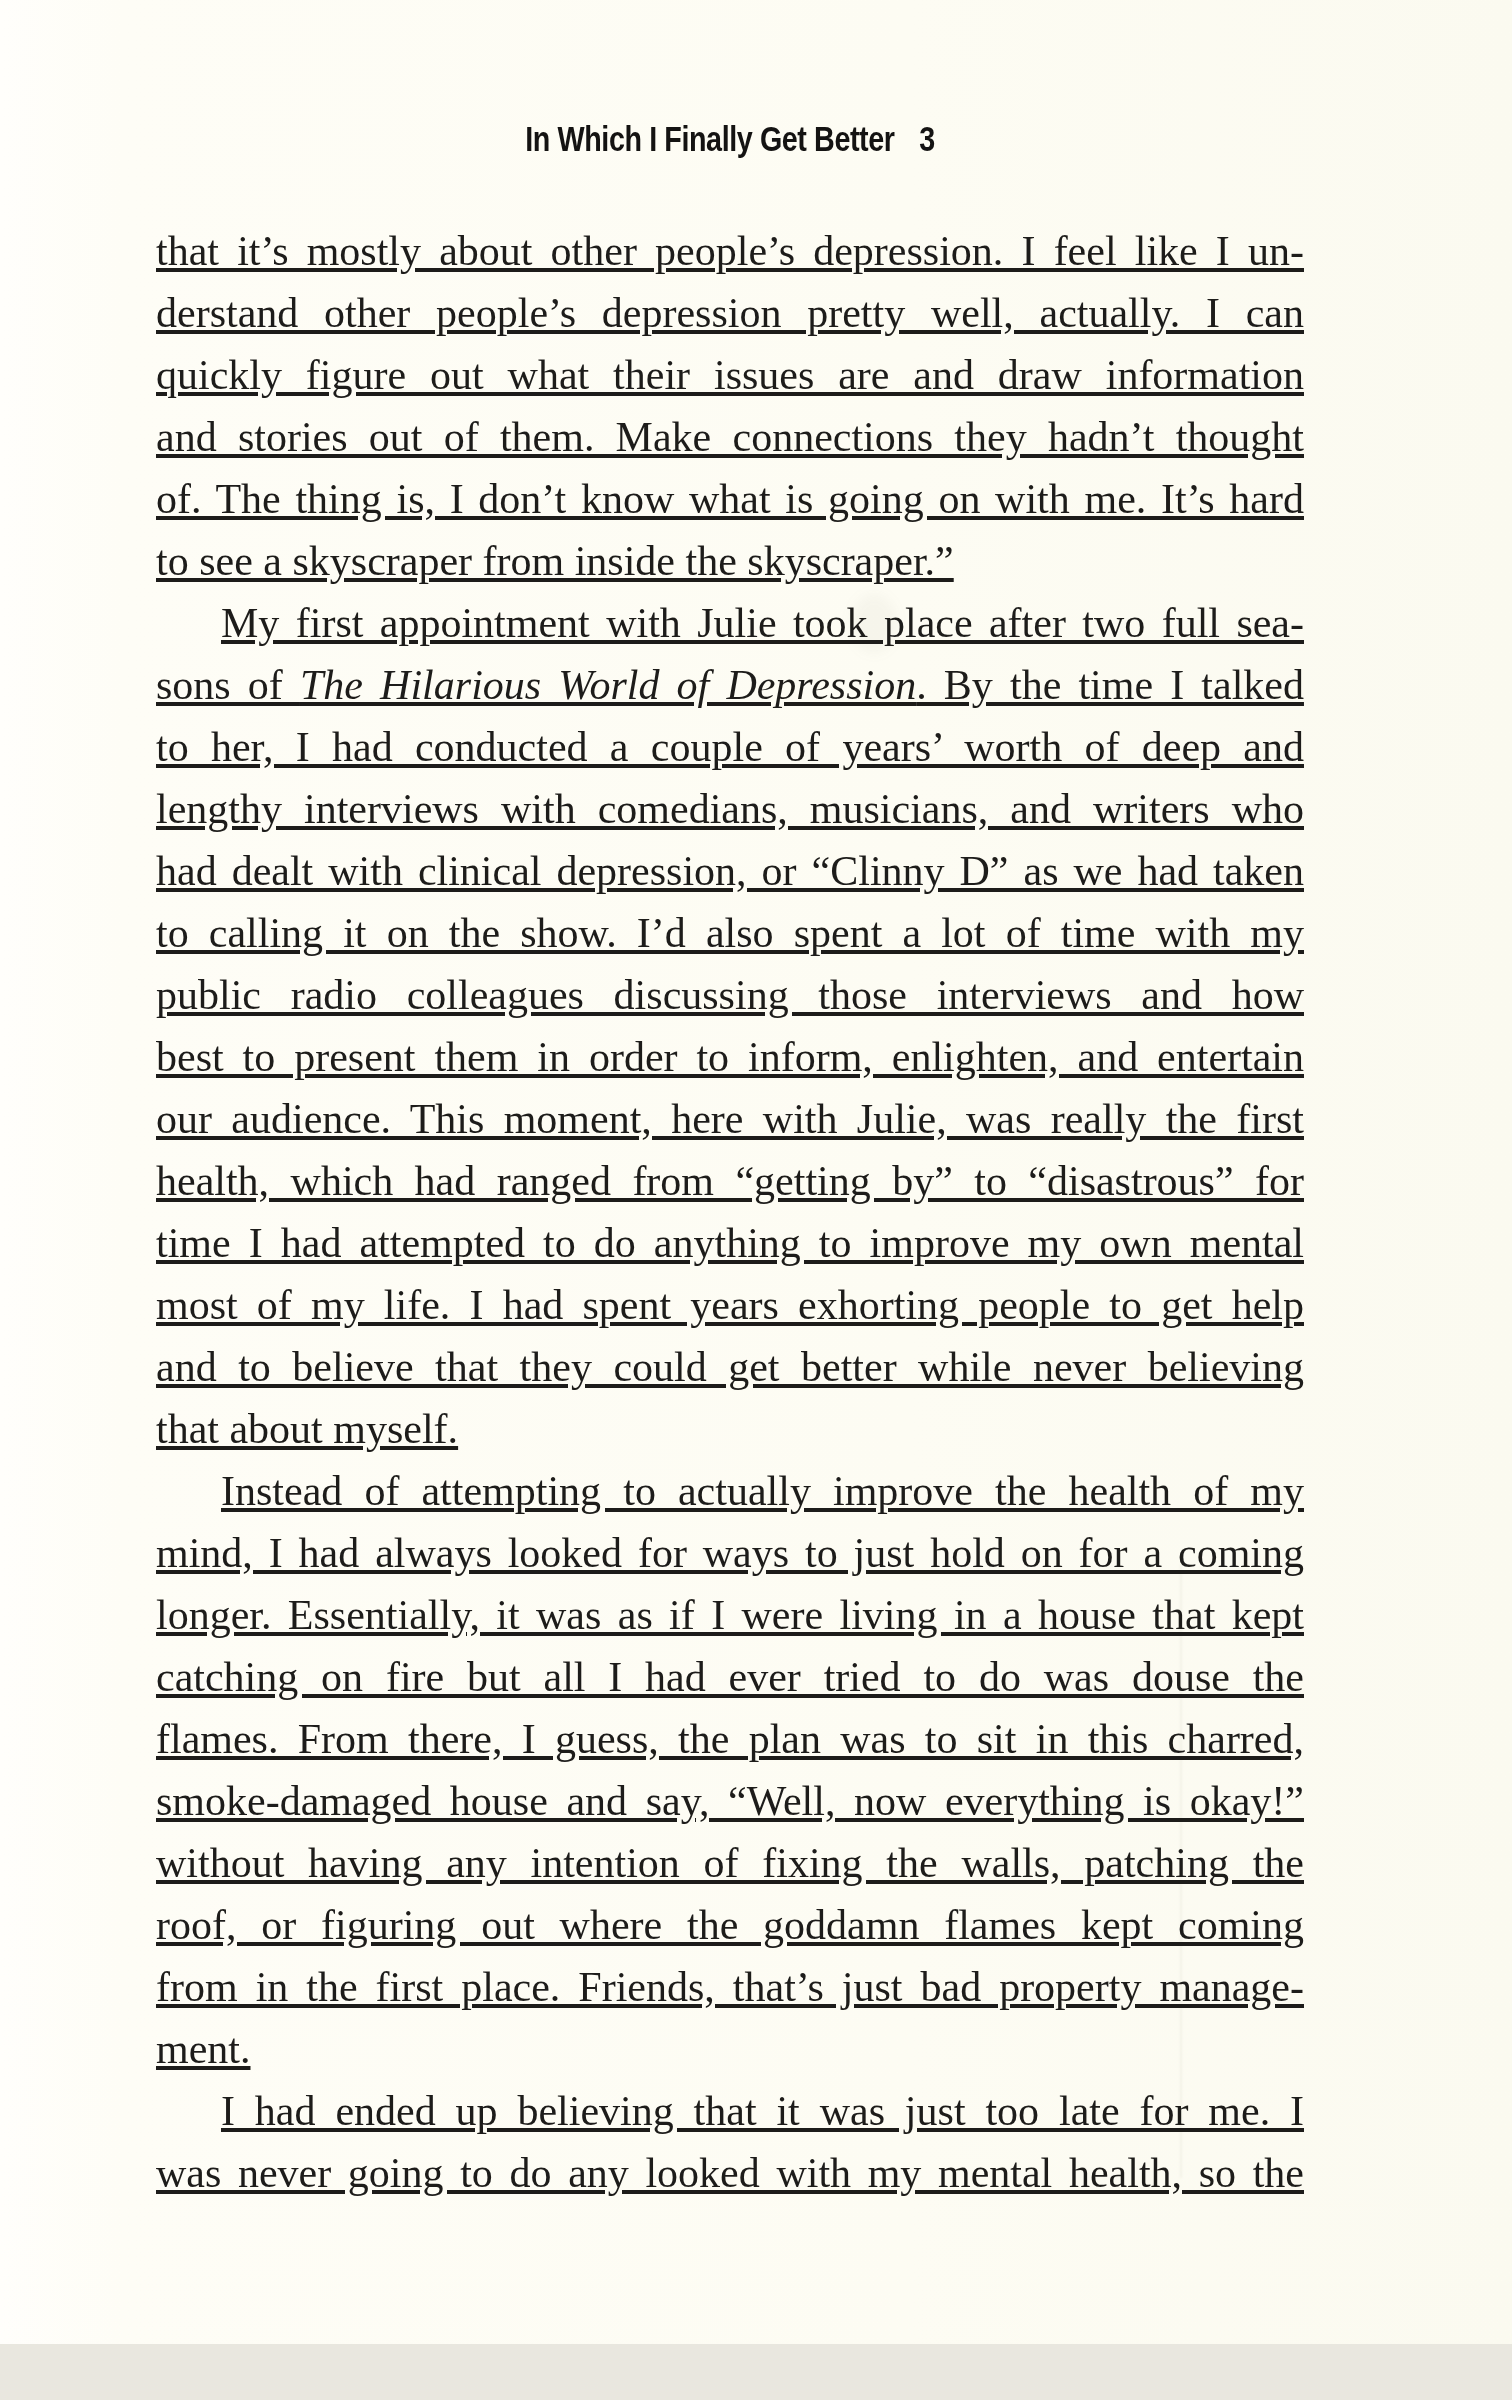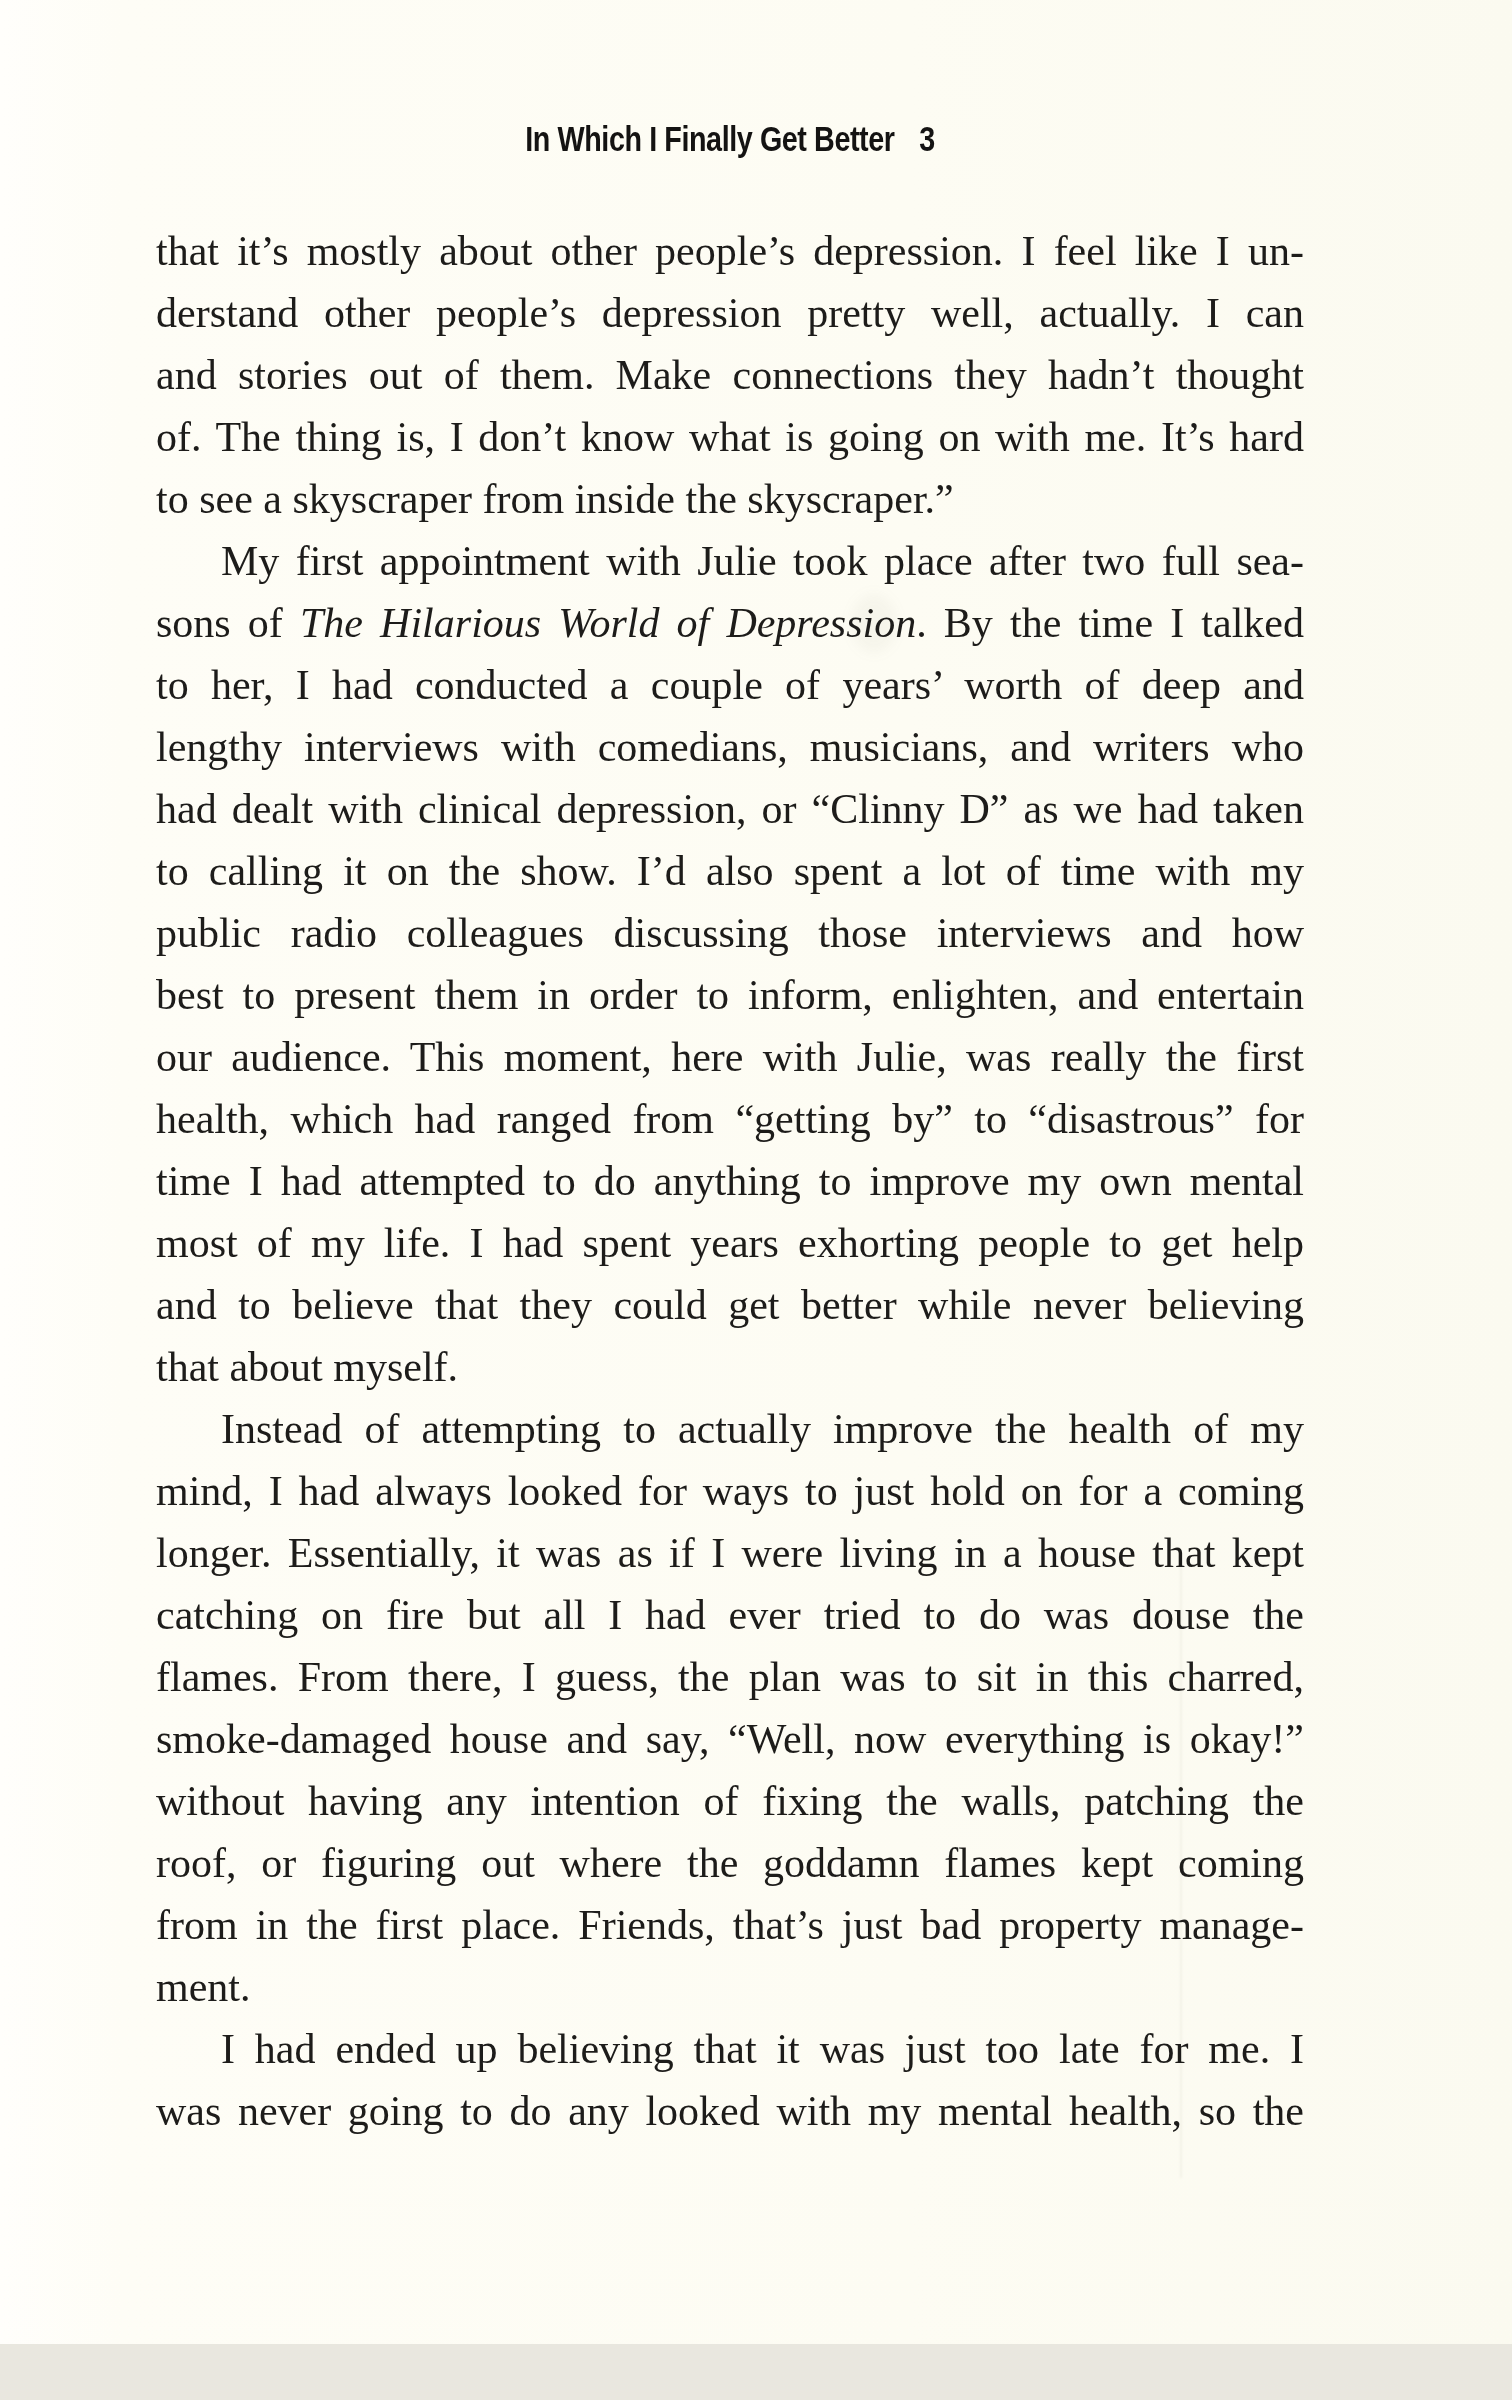--- a/index.html
+++ b/index.html
@@ -57,20 +57,21 @@
     color: #141312;
     white-space: nowrap;
   }
   .text-block {
     position: absolute;
     left: 156px;
     top: 220px;
     width: 1148px;
     font-size: 42px;
     line-height: 62px;
+    text-decoration: underline;
   }
   .paragraph { margin: 0; }
   .line {
     height: 62px;
     overflow: hidden;
     text-align: left;
     white-space: normal;
   }
   .line.just {
     text-align: justify;
@@ -94,20 +95,21 @@
 
   <div class="running-head">
     <span class="rh-title">In Which I Finally Get Better</span>
     <span class="rh-folio">3</span>
   </div>
 
   <div class="text-block">
       <div class="paragraph">
         <div class="line just"><span>that it’s mostly about other people’s depression. I feel like I un-</span></div>
         <div class="line just"><span>derstand other people’s depression pretty well, actually. I can</span></div>
+        <div class="line just"><span>quickly figure out what their issues are and draw information</span></div>
         <div class="line just"><span>and stories out of them. Make connections they hadn’t thought</span></div>
         <div class="line just"><span>of. The thing is, I don’t know what is going on with me. It’s hard</span></div>
         <div class="line"><span>to see a skyscraper from inside the skyscraper.”</span></div>
       </div>
       <div class="paragraph">
         <div class="line just indent"><span>My first appointment with Julie took place after two full sea-</span></div>
         <div class="line just"><span>sons of </span><em>The Hilarious World of Depression</em><span>. By the time I talked</span></div>
         <div class="line just"><span>to her, I had conducted a couple of years’ worth of deep and</span></div>
         <div class="line just"><span>lengthy interviews with comedians, musicians, and writers who</span></div>
         <div class="line just"><span>had dealt with clinical depression, or “Clinny D” as we had taken</span></div>

